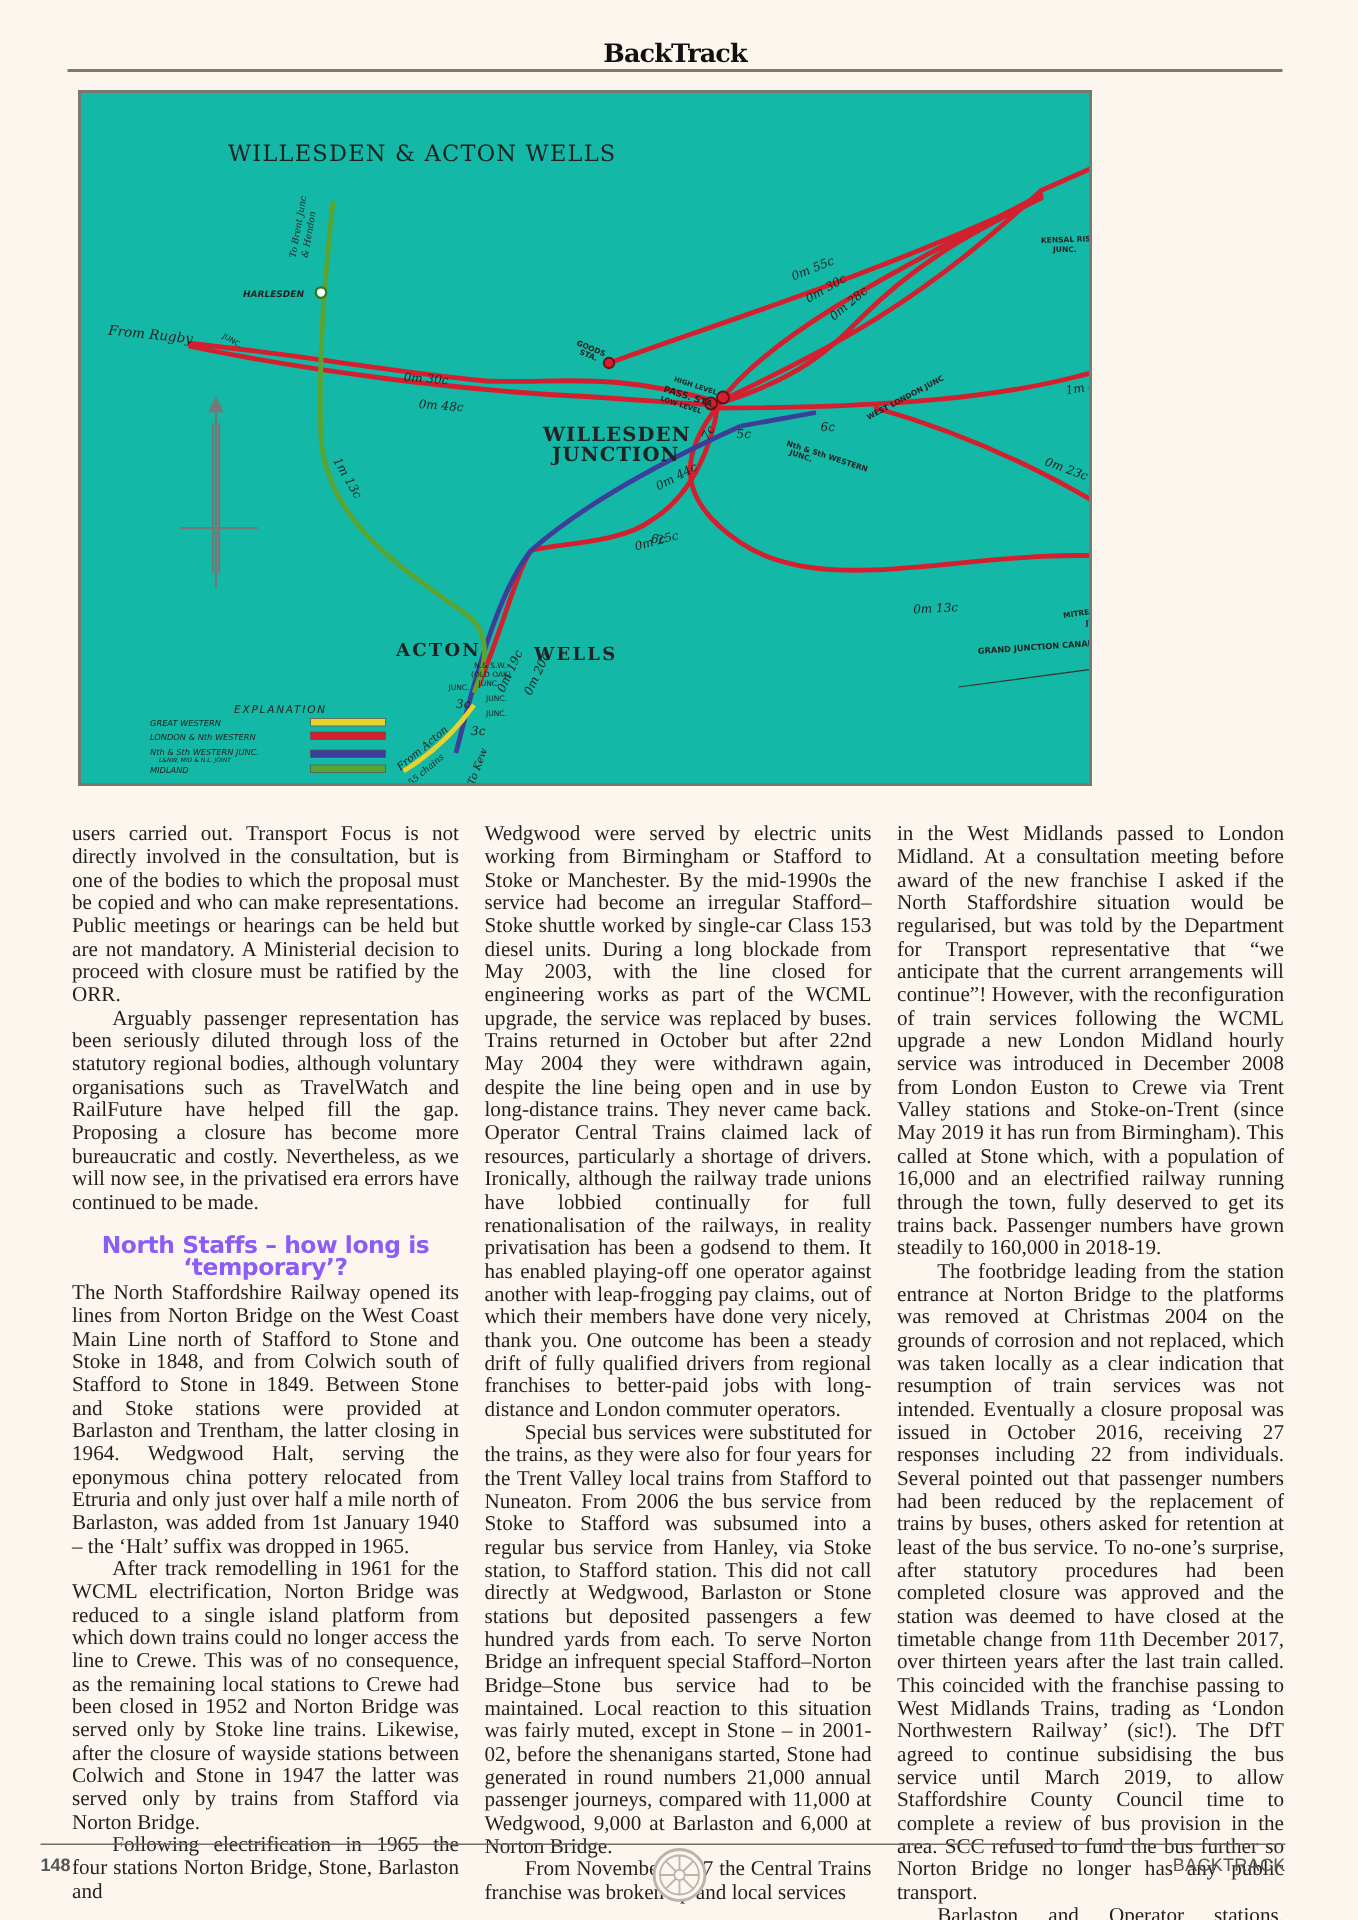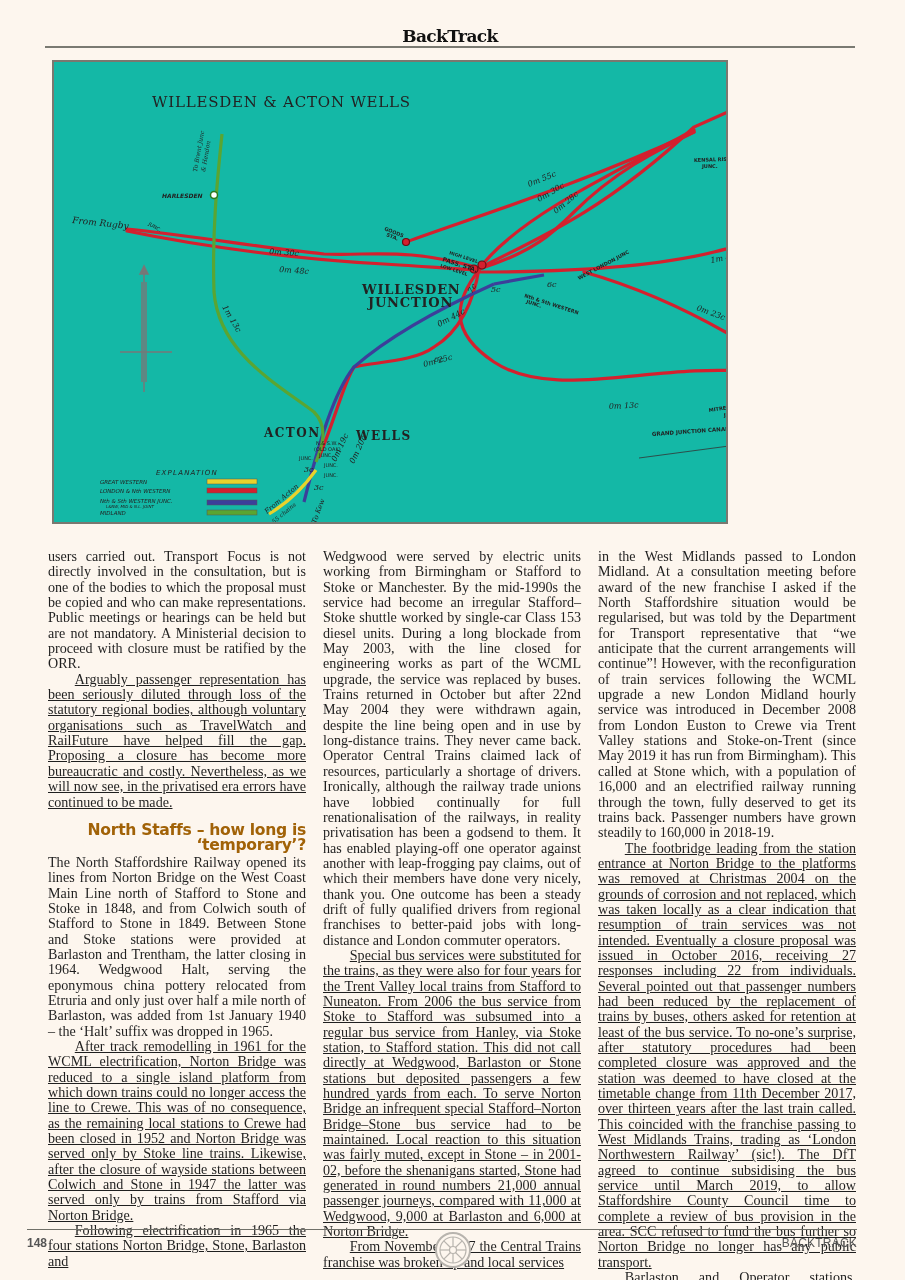--- a/index.html
+++ b/index.html
@@ -4,22 +4,22 @@
 <style>
   html, body { margin:0; padding:0; }
   body { width:905px; height:1280px; background:#fdf6ee; position:relative; overflow:hidden; font-family:"Liberation Serif", "DejaVu Serif", serif; color:#1f1f1f; }
   .masthead { position:absolute; left:45px; top:24px; width:810px; height:22px; border-bottom:2px solid #7a7a72; }
   .masthead-title { position:absolute; left:0; right:0; top:2px; text-align:center; font-family:"DejaVu Serif", serif; font-weight:bold; font-size:17px; letter-spacing:-0.6px; color:#111; }
   .map-frame { position:absolute; left:52px; top:60px; width:676px; height:464px; background:#14b8a6; border:2px solid #7a7870; box-sizing:border-box; overflow:hidden;padding-left:40px; }
   .map-frame svg { position:absolute; left:0; top:0; }
   .columns { position:absolute; left:48px; top:529px; width:808px; height:694px; display:flex; justify-content:space-between;margin-top:20px; }
   .col { width:258px; font-size:14.1px; line-height:15.35px; text-align:justify; hyphens:none; }
   .col p { margin:0; }
-  .col p.indent { text-indent:1.9em;text-decoration:underline; }
-  .col h2 { font-family:"DejaVu Sans", "Liberation Sans", sans-serif; font-weight:bold; color:#a16207; font-size:15.6px; line-height:15.5px; margin:13px 0 1px 0; letter-spacing:-0.3px; text-align:right; }
+  .col p.indent { text-indent:1.9em; }
+  .col h2 { font-family:"DejaVu Sans", "Liberation Sans", sans-serif; font-weight:bold; color:#8b5cf6; font-size:15.6px; line-height:15.5px; margin:13px 0 1px 0; letter-spacing:-0.3px; text-align:center; }
   .footer-rule { position:absolute; left:27px; top:1229px; width:830px; height:0; border-top:1.5px solid #707068; }
   .page-number { position:absolute; left:27px; top:1236px; font-family:"Liberation Sans", sans-serif; font-size:12px; color:#555;font-weight:bold; }
   .brand-footer { position:absolute; right:48px; top:1236px; font-family:"Liberation Sans", sans-serif; font-size:12px; color:#555; letter-spacing:0.2px; }
   .wheel { position:absolute; left:434px; top:1231px; width:38px; height:38px; }
 </style>
 </head>
 <body>
 
 <div class="masthead">
   <div class="masthead-title">BackTrack</div>

